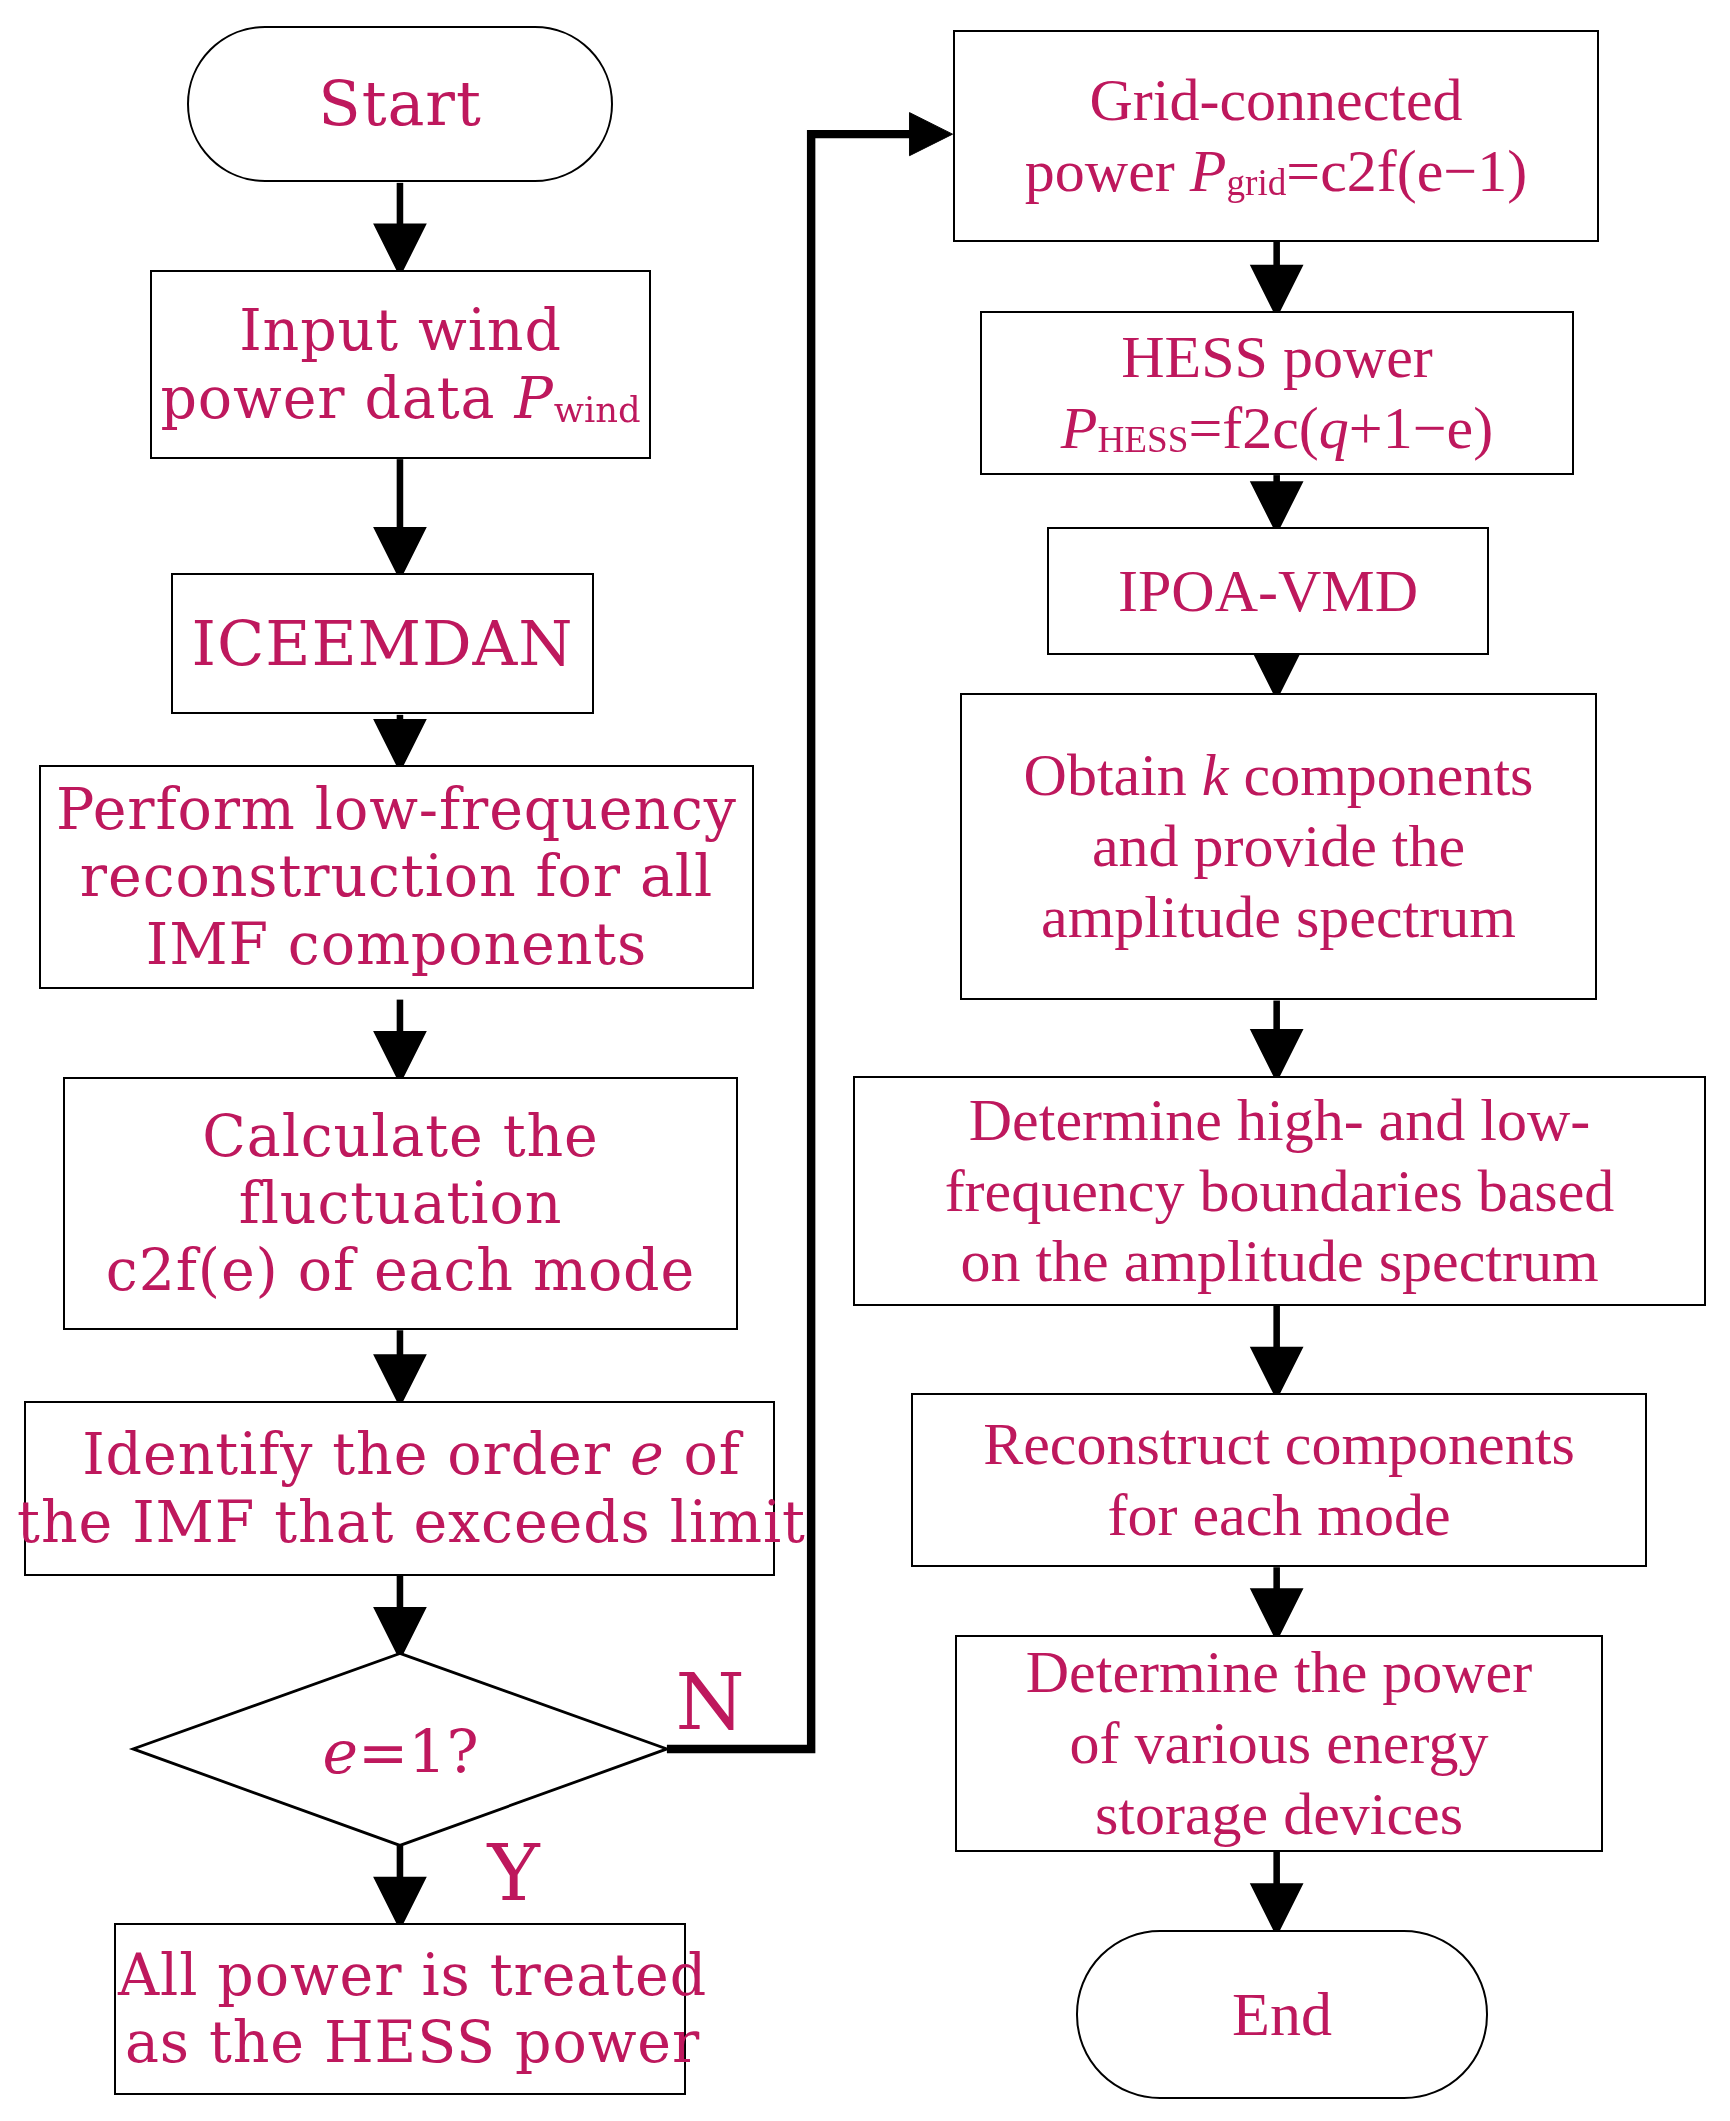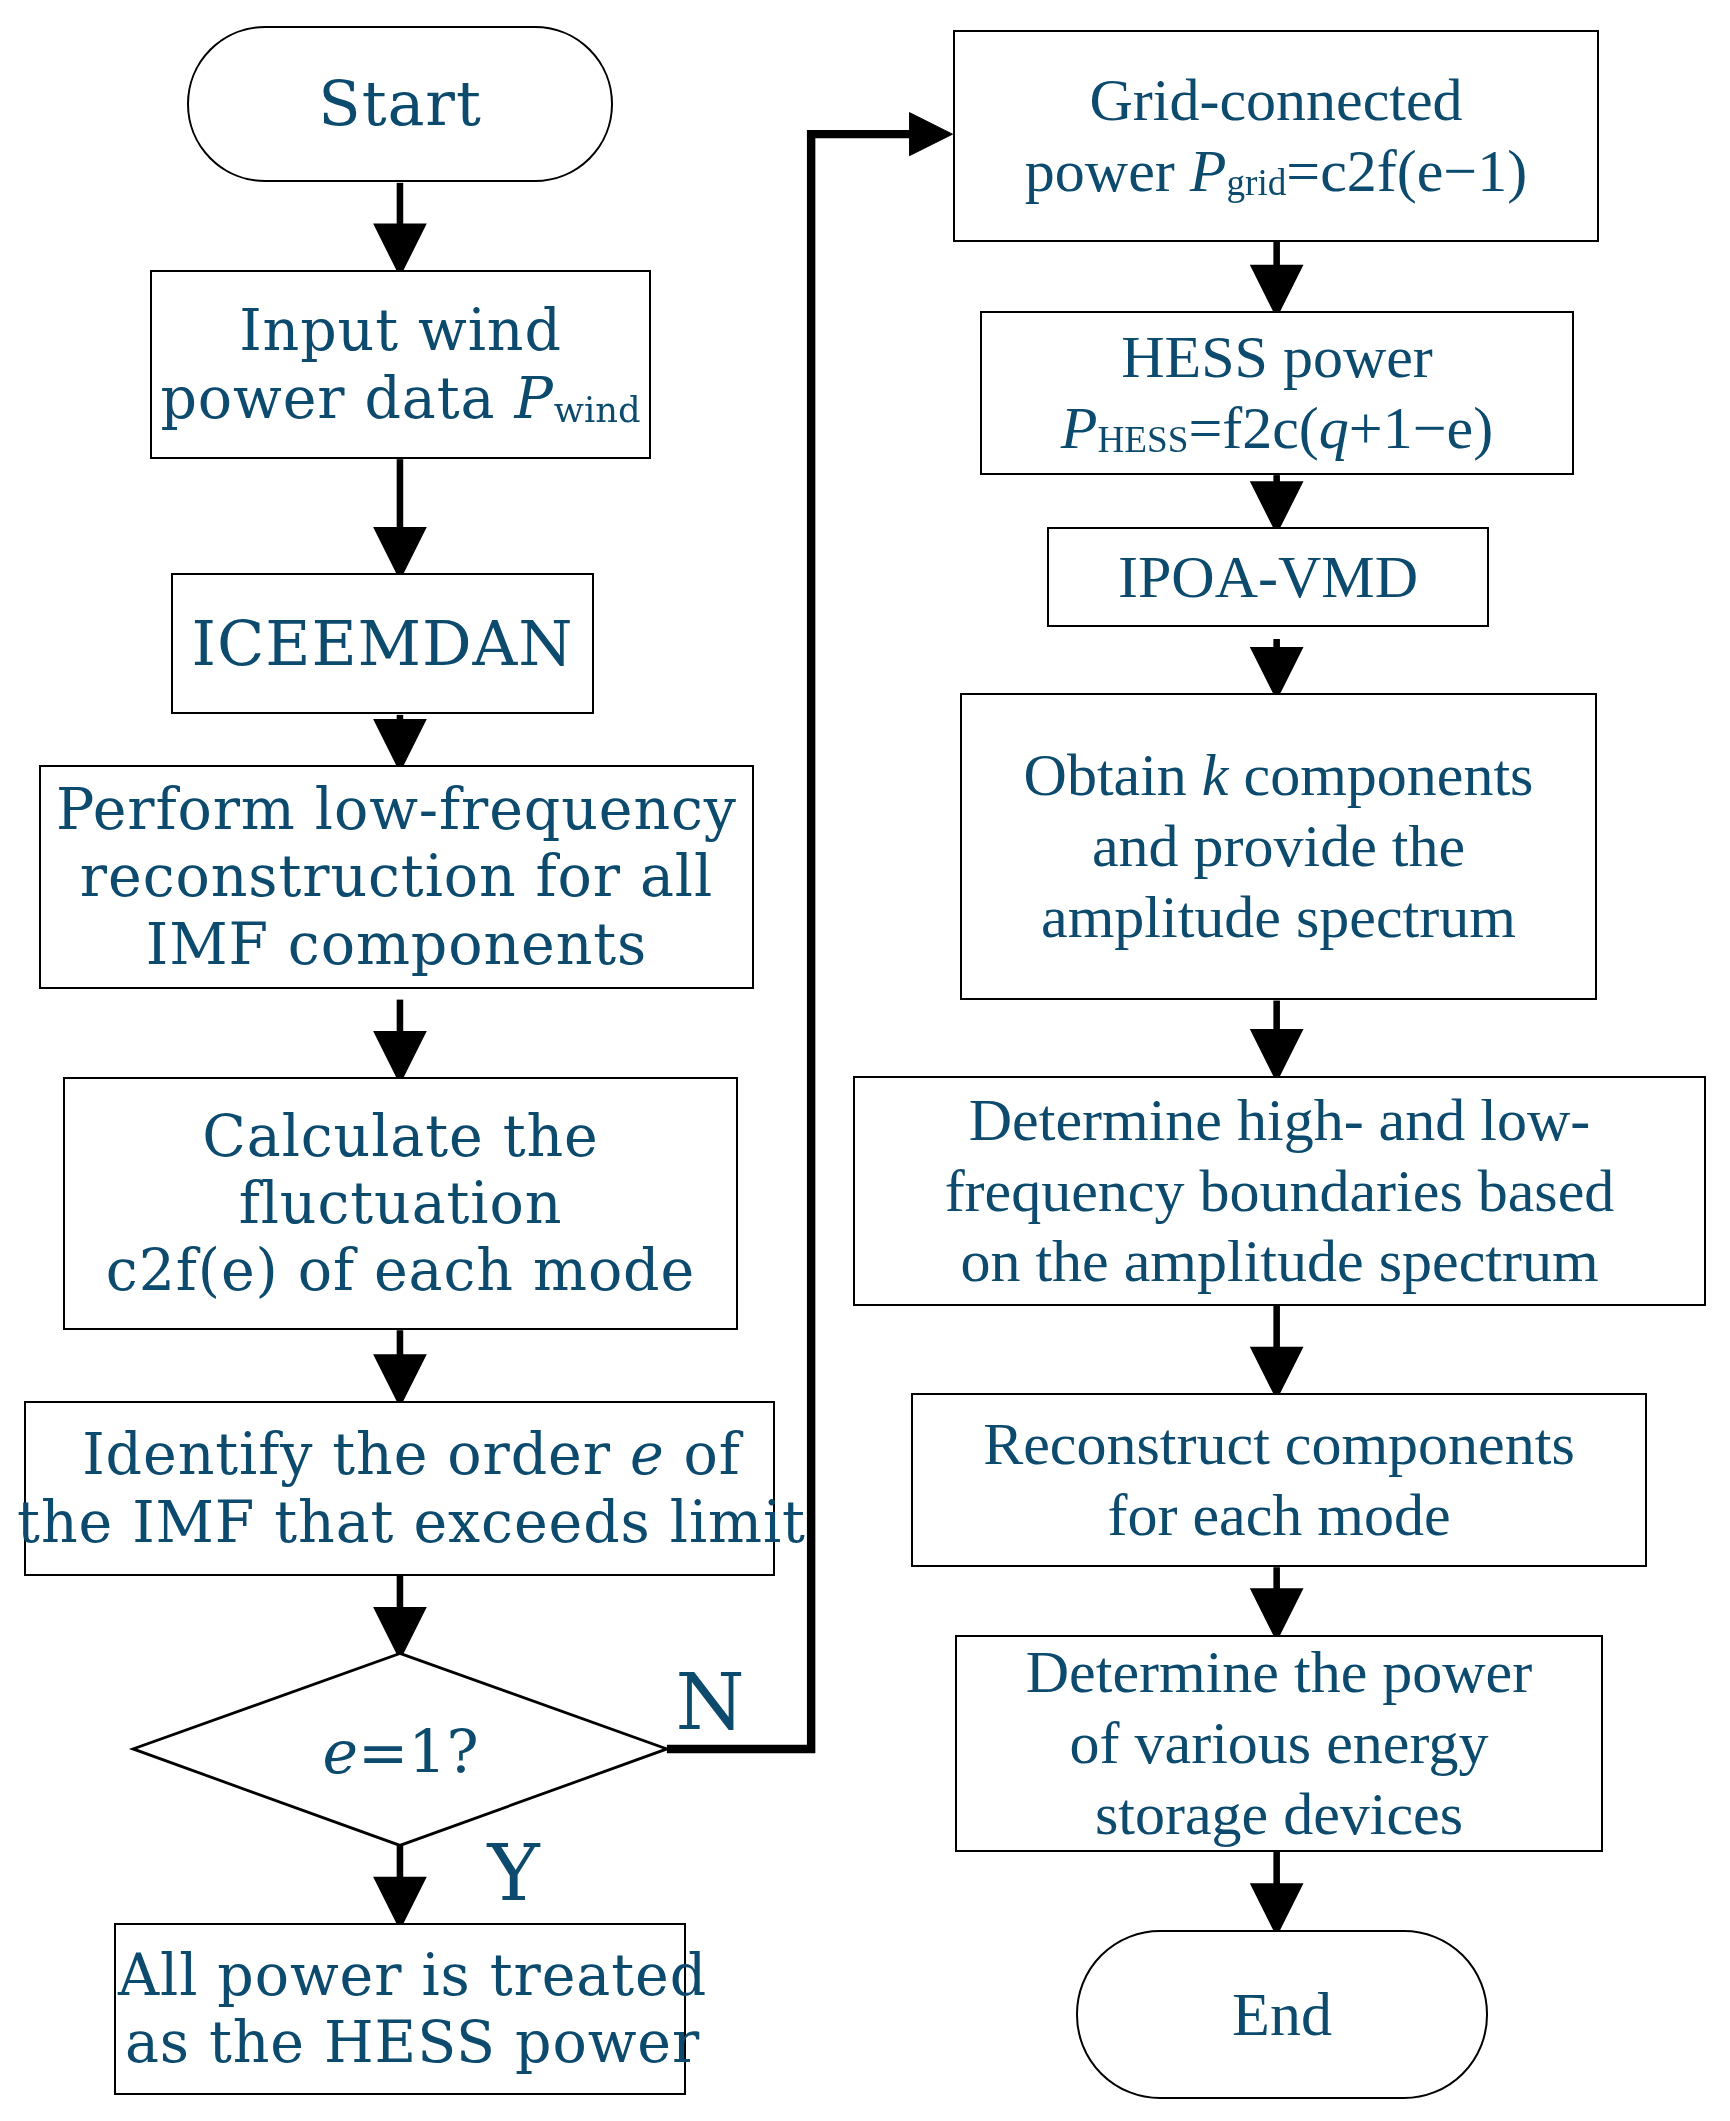--- a/index.html
+++ b/index.html
@@ -1,21 +1,21 @@
 <!DOCTYPE html>
 <html style="font-size:15px"><head>
 <meta charset="utf-8">
 <style>
   html,body{margin:0;padding:0;background:#ffffff;}
   #canvas{
     position:relative;
     width:1730px;height:2121px;
     background:#ffffff;
     font-family:"DejaVu Serif","Liberation Serif",serif;
-    color:#0c4a6e;
+    color:#be185d;
     overflow:hidden;
   }
   #wires{position:absolute;left:0;top:0;width:1730px;height:2121px;}
   .node{
     position:absolute;
     box-sizing:border-box;
     border:2.8px solid #000;
     background:#fff;
     display:flex;
     flex-direction:column;
@@ -140,21 +140,21 @@
   <div class="node rcol" style="left:953px;top:30px;width:646px;height:212px;">
       <div><span>Grid-connected</span></div>
       <div><span>power </span><span class="run-i">P</span><span class="run-sub">grid</span><span>=c2f(e−1)</span></div>
     </div>
 
   <div class="node rcol" style="left:980px;top:311px;width:594px;height:164px;">
       <div><span>HESS power</span></div>
       <div><span class="run-i">P</span><span class="run-sub">HESS</span><span>=f2c(</span><span class="run-i">q</span><span>+1−e)</span></div>
     </div>
 
-  <div class="node rcol" style="left:1047px;top:527px;width:442px;height:100px;">
+  <div class="node rcol" style="left:1047px;top:527px;width:442px;height:128px;">
       <div><span>IPOA-VMD</span></div>
     </div>
 
   <div class="node rcol" style="left:960px;top:693px;width:637px;height:307px;">
       <div><span>Obtain </span><span class="run-i">k</span><span> components</span></div>
       <div><span>and provide the</span></div>
       <div><span>amplitude spectrum</span></div>
     </div>
 
   <div class="node rcol" style="left:853px;top:1076px;width:853px;height:230px;">

